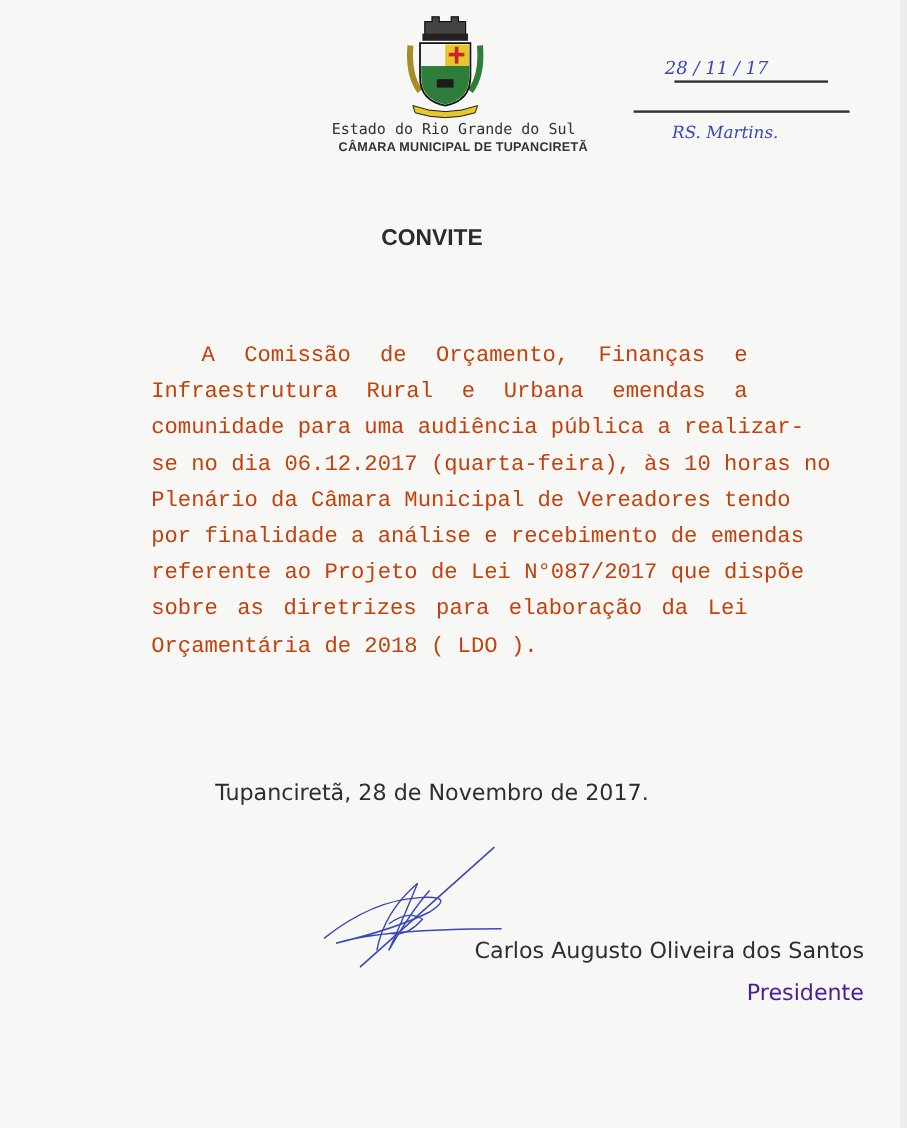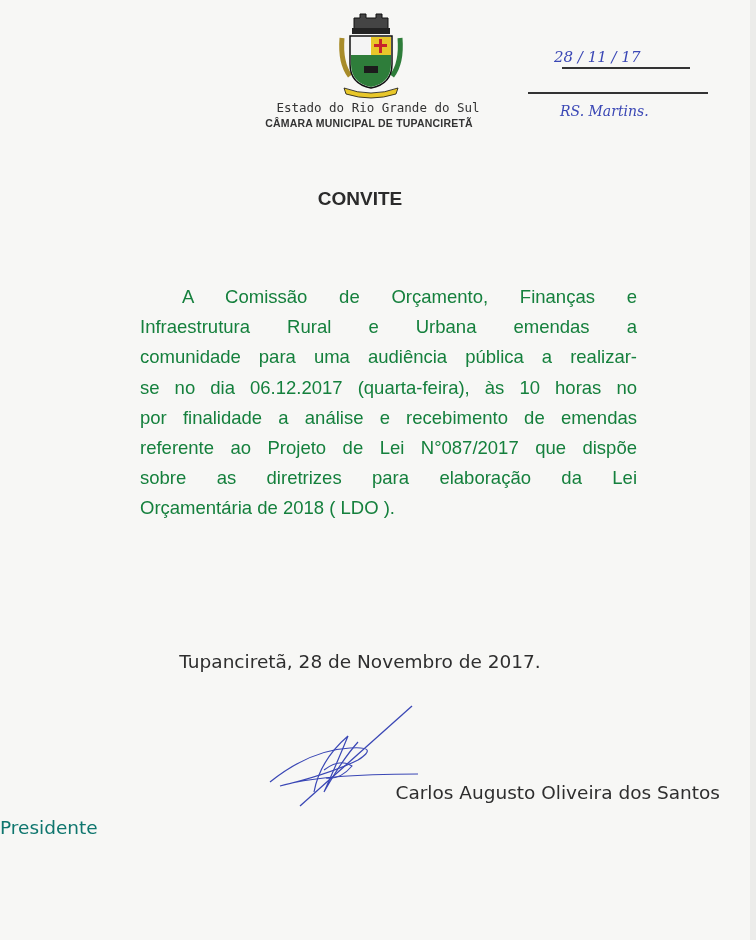--- a/index.html
+++ b/index.html
@@ -12,21 +12,21 @@
   }
   .page { position: absolute; left: 0; top: 0; width: 756px; height: 940px; }
   .right-edge { position:absolute; right:0; top:0; width:6px; height:940px; background:#ececea; }
   .crest { position: absolute; left: 334px; top: 8px; width: 74px; height: 92px; }
   .state-line {
     position: absolute; left: 248px; top: 100px; width: 260px;
     font-family: "DejaVu Sans Mono", monospace; font-size: 12.5px; color: #333;
     text-align: center; white-space: nowrap;
   }
   .chamber-line {
-    position: absolute; left: 239px; top: 117px; width: 260px;
+    position: absolute; left: 256px; top: 117px; width: 260px;
     font-family: "Liberation Sans", sans-serif; font-size: 10.5px; font-weight: bold;
     color: #333; text-align: center; letter-spacing: 0.2px; white-space: nowrap;
   }
   .stamp { position: absolute; left: 520px; top: 24px; width: 190px; height: 80px; }
   .stamp-title {
     position:absolute; left: 6px; top: 2px;
     font-family: "DejaVu Sans", sans-serif; font-weight: bold; font-size: 17px;
     letter-spacing: 4px; color: #3c3c3c;
   }
   .stamp-date {
@@ -37,38 +37,38 @@
     position:absolute; left: 40px; top: 48px; width: 150px;
     font-family: "DejaVu Serif", serif; font-style: italic; font-size: 14px; color: #3a47b5; margin-top: 31px;
   }
   .stamp-line { position:absolute; height:1.5px; background:#333; }
   .title {
     position:absolute; left: 0; top: 188px; width: 720px; text-align:center;
     font-family: "Liberation Sans", sans-serif; font-size: 19px; font-weight: bold; color:#2b2b2b;
   }
   .body-text {
     position: absolute; left: 126px; top: 282px; width: 497px;
-    font-family: Liberation Sans, sans-serif; font-size: 18.5px; line-height: 30.2px;
-    text-align: justify; color: #15803d; margin-left: 14px;
+    font-family: Liberation Mono, monospace; font-size: 18.5px; line-height: 30.2px;
+    text-align: justify; color: #c2410c;
   }
   .body-line { display:block; text-align: justify; text-align-last: justify; white-space: nowrap; }
   .body-line.first { padding-left: 42px; }
   .body-line.last { text-align-last: left; }
   .date-line {
     position:absolute; left: 0; top: 651px; width: 720px; text-align:center;
     font-family: "DejaVu Sans", sans-serif; font-size: 18.5px; color:#2e2e2e;
   }
   .signature { position:absolute; left: 240px; top: 700px; width: 190px; height: 110px; }
   .signer-name {
     position:absolute; left: 0; top: 782px; width: 720px; text-align:right;
     font-family: "DejaVu Sans", sans-serif; font-size: 18.5px; color:#2e2e2e;
   }
   .signer-role {
-    position:absolute; left: 0; top: 817px; width: 720px; text-align:left;
-    font-family: "DejaVu Sans", sans-serif; font-size: 18.5px; color:#0f766e;
+    position:absolute; left: 0; top: 817px; width: 720px; text-align:right;
+    font-family: "DejaVu Sans", sans-serif; font-size: 18.5px; color:#4c1d95;
   }
 </style>
 </head>
 <body>
 
 <div class="page">
   <div class="right-edge"></div>
 
   <svg class="crest" viewBox="0 0 74 92">
     <path d="M20 22 L20 10 L26 10 L26 6 L32 6 L32 10 L42 10 L42 6 L48 6 L48 10 L54 10 L54 22 Z" fill="#444" stroke="#111" stroke-width="1"></path>
@@ -95,20 +95,21 @@
     <div class="stamp-line" style="left:8px; top:68px; width:180px;"></div>
   </div>
 
   <div class="title">CONVITE</div>
 
   <div class="body-text">
     <span class="body-line first">A Comissão de Orçamento, Finanças e</span>
     <span class="body-line">Infraestrutura Rural e Urbana emendas a</span>
     <span class="body-line">comunidade para uma audiência pública a realizar-</span>
     <span class="body-line">se no dia 06.12.2017 (quarta-feira), às 10 horas no</span>
+    <span class="body-line">Plenário da Câmara Municipal de Vereadores tendo</span>
     <span class="body-line">por finalidade a análise e recebimento de emendas</span>
     <span class="body-line">referente ao Projeto de Lei N°087/2017 que dispõe</span>
     <span class="body-line">sobre as diretrizes para elaboração da Lei</span>
     <span class="body-line last">Orçamentária de 2018 ( LDO ).</span>
   </div>
 
   <div class="date-line">Tupanciretã, 28 de Novembro de 2017.</div>
 
   <svg class="signature" viewBox="0 0 190 110">
     <path d="M172 6 L60 106" stroke="#3a47b5" stroke-width="1.3" fill="none"></path>

